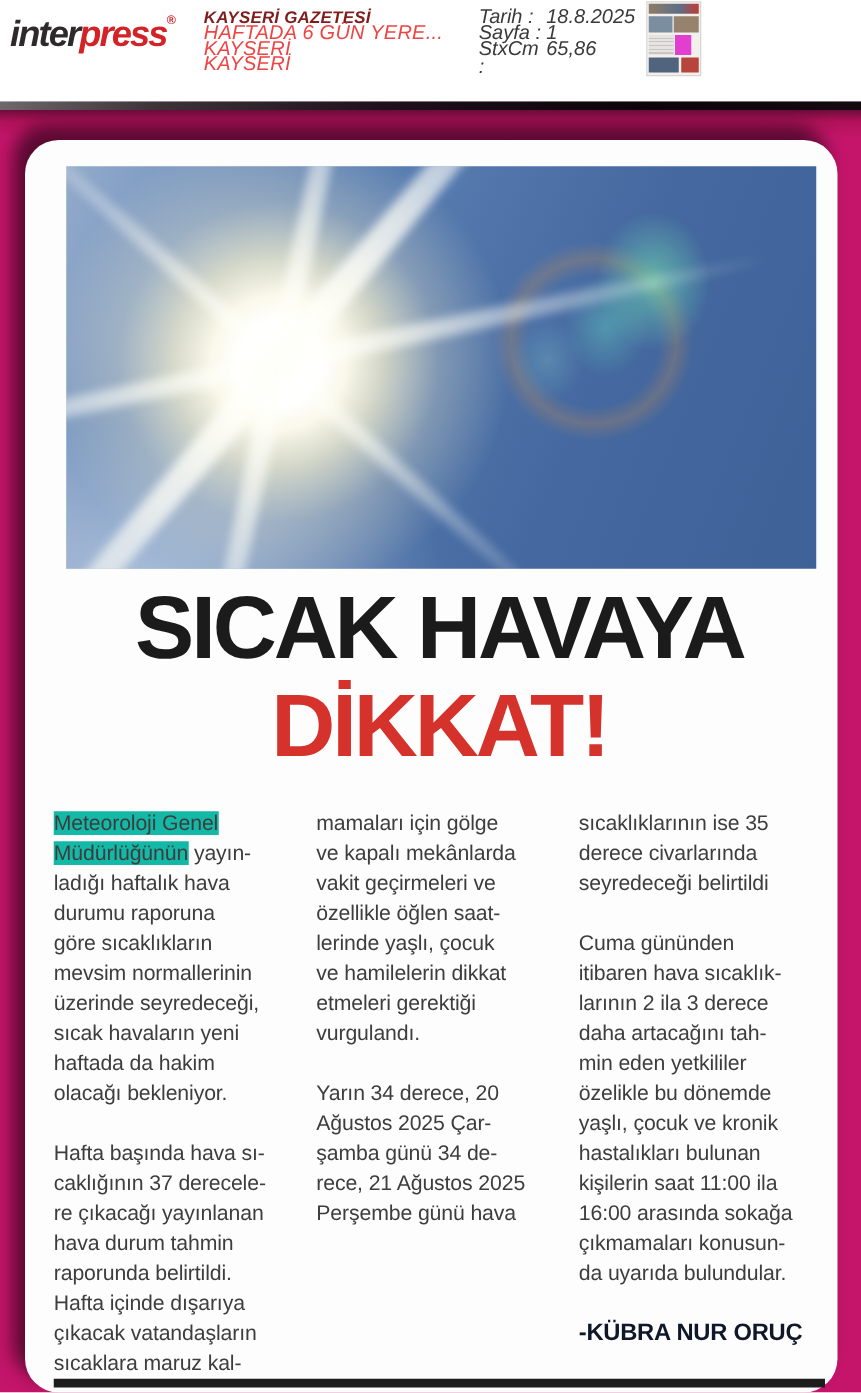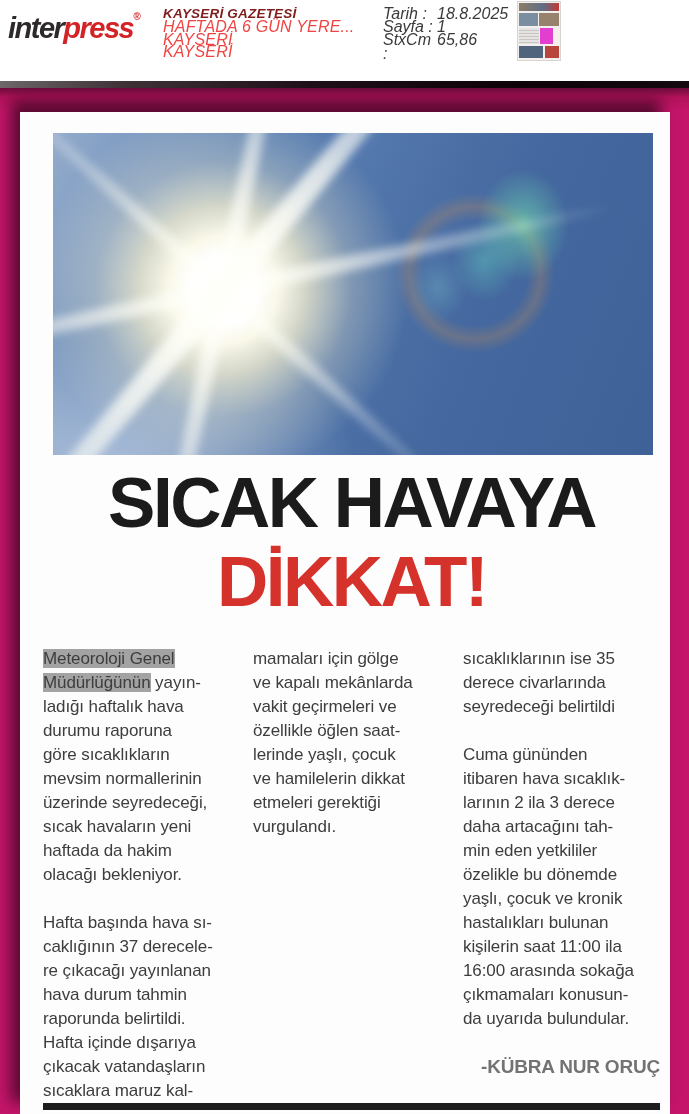--- a/index.html
+++ b/index.html
@@ -29,21 +29,21 @@
   .tb4{left:22px;top:26px;width:13px;height:16px;background:#e23ed0;}
   .tb5{left:1px;top:26px;width:20px;height:16px;background:repeating-linear-gradient(180deg,#e6e4e2 0 2px,#c9c6c2 2px 3px);}
   .tb6{left:1px;top:44px;width:24px;height:12px;background:#51647e;}
   .tb7{left:27px;top:44px;width:14px;height:12px;background:#b8453c;}
   
   .divider{height:7px;background:linear-gradient(90deg,#6e686b 0%,#3f3338 18%,#20101a 45%,#0e0409 75%,#140a10 100%);}
   
   .frame{height:1026px;background:linear-gradient(180deg,#6d0c3c 0px,#b01259 9px,#c4156a 22px);}
   .page{position:relative;margin-left:20px;width:650px;height:1002px;background:#fdfdfd;
         transform:translateY(24px);box-shadow:-9px -12px 14px rgba(24,4,14,.62);
-        padding:21px 10px 0 23px;box-sizing:border-box;}
+        padding:21px 10px 0 23px;box-sizing:border-box;border-radius:27px;}
   
   .photo{position:relative;margin-left:10px;width:600px;height:322px;overflow:hidden;
     background:
       radial-gradient(circle at 170px 157px,#ffffff 0 34px,rgba(255,252,235,.97) 54px,rgba(255,246,208,.72) 84px,rgba(255,244,205,.28) 128px,rgba(255,244,205,0) 185px),
       radial-gradient(ellipse 65px 80px at 470px 92px,rgba(115,226,178,.62),rgba(115,226,178,0) 70%),
       radial-gradient(ellipse 48px 58px at 432px 128px,rgba(98,204,190,.45),rgba(98,204,190,0) 70%),
       radial-gradient(ellipse 42px 48px at 385px 155px,rgba(130,205,205,.28),rgba(130,205,205,0) 70%),
       radial-gradient(circle at 422px 140px,rgba(0,0,0,0) 52px,rgba(202,142,84,.28) 66px,rgba(202,142,84,0) 80px),
       radial-gradient(ellipse 320px 170px at 12% 102%,rgba(255,255,255,.45),rgba(255,255,255,0) 72%),
       linear-gradient(112deg,#93abcb 0%,#5d82b5 30%,#44689f 68%,#3e6298 100%);}
@@ -55,22 +55,22 @@
   .ray4{width:640px;height:14px;left:-150px;top:150px;transform:rotate(42deg);opacity:.7;}
   
   .headline1{margin-top:12px;text-align:center;font-size:71px;line-height:71px;font-weight:900;
              letter-spacing:-2.5px;color:#1b1b1b;}
   .headline2{margin-top:8px;text-align:center;font-size:71px;line-height:71px;font-weight:900;
              letter-spacing:-2.5px;color:#d6322c;}
   
   .cols{display:flex;gap:13px;margin-top:30px;}
   .col{width:197px;font-size:17px;line-height:24px;color:#3d3d3d;letter-spacing:-.1px;}
   .col p{white-space:pre-line;margin:0 0 24px 0;}
-  .hl{background:#a3a3a3;}
-  .byline{font-weight:700;font-size:19px;color:#737373;letter-spacing:-.2px;margin-top:6px;text-align:right;}
+  .hl{background:#14b8a6;}
+  .byline{font-weight:700;font-size:19px;color:#0f172a;letter-spacing:-.2px;margin-top:6px;}
   .bottom-rule{position:absolute;left:23px;right:10px;bottom:4px;height:7px;background:#1d1d1d;}
 </style>
 </head>
 <body>
 
 <div class="header">
   <div class="logo"><span>inter</span><span class="press">press</span><span class="reg">®</span></div>
 
   <div class="pub">
     <div class="pub-name">KAYSERİ GAZETESİ</div>
@@ -143,20 +143,25 @@
       </div>
       <div class="col">
         <p>mamaları için gölge
 ve kapalı mekânlarda
 vakit geçirmeleri ve
 özellikle öğlen saat-
 lerinde yaşlı, çocuk
 ve hamilelerin dikkat
 etmeleri gerektiği
 vurgulandı.</p>
+        <p>Yarın 34 derece, 20
+Ağustos 2025 Çar-
+şamba günü 34 de-
+rece, 21 Ağustos 2025
+Perşembe günü hava</p>
       </div>
       <div class="col">
         <p>sıcaklıklarının ise 35
 derece civarlarında
 seyredeceği belirtildi</p>
         <p>Cuma gününden
 itibaren hava sıcaklık-
 larının 2 ila 3 derece
 daha artacağını tah-
 min eden yetkililer

